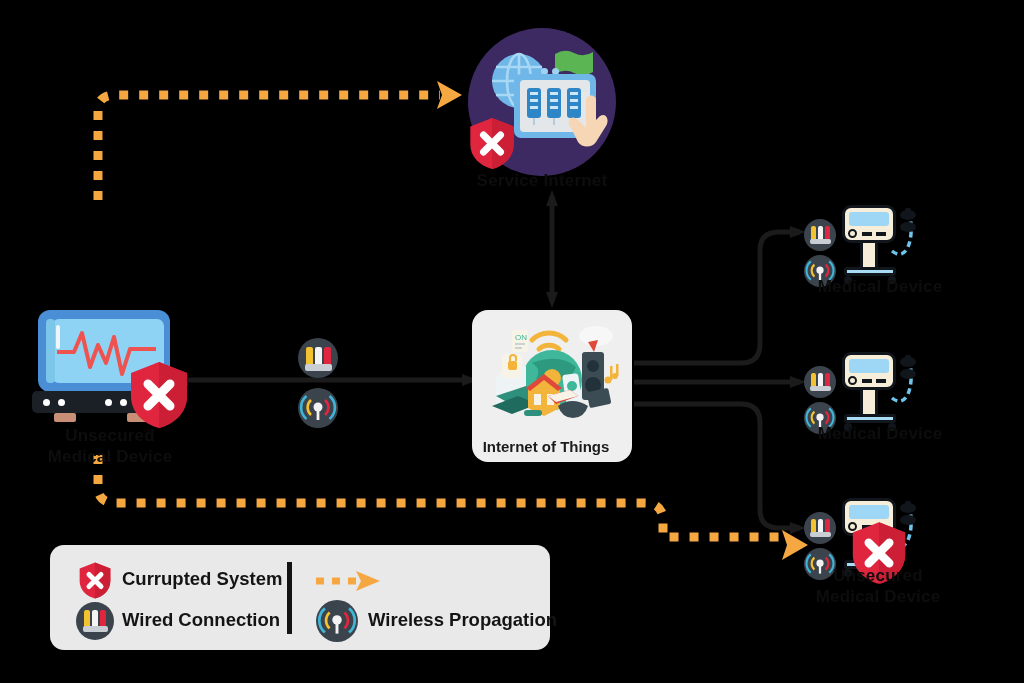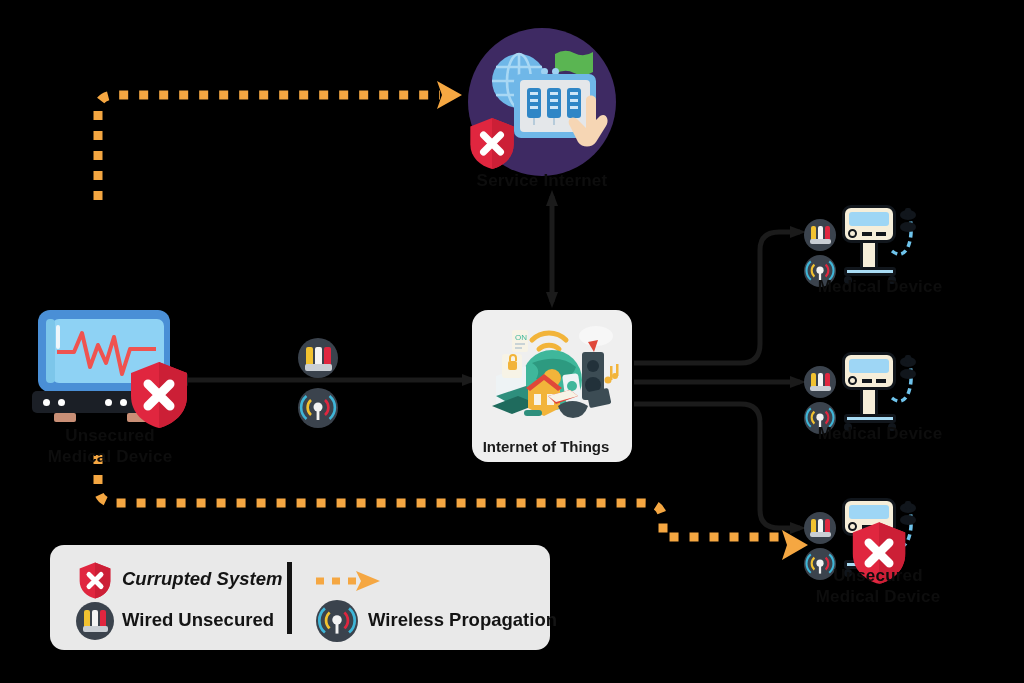--- a/index.html
+++ b/index.html
@@ -351,29 +351,29 @@
   <div class="node-label" style="left:778px;top:565px;width:200px;">Unsecured
 Medical Device</div>
 
   <div class="legend" style="left:50px;top:545px;width:500px;height:105px;">
 
     <svg class="abs" style="left:28px;top:16px;width:34px;height:39px;" viewBox="0 0 62 70">
       <path d="M31 2 L59 13 V36 C59 53 46 64 31 68 C16 64 3 53 3 36 V13 Z" fill="#e0263f"></path>
       <path d="M31 2 L59 13 V36 C59 53 46 64 31 68 Z" fill="#cc1f36"></path>
       <path d="M20 24 L42 46 M42 24 L20 46" stroke="#fff" stroke-width="9" stroke-linecap="round"></path>
     </svg>
-    <div class="legend-text" style="left:72px;top:23px;font-style:italic;">Currupted System</div>
+    <div class="legend-text" style="left:72px;top:23px;">Currupted System</div>
 
     <div class="circ" style="left:26px;top:57px;width:38px;height:38px;">
       <div class="plug" style="left:8px;top:8px;width:6px;height:21px;background:#f2c230;"></div>
       <div class="plug" style="left:16px;top:8px;width:6px;height:21px;background:#f4f4f4;"></div>
       <div class="plug" style="left:24px;top:8px;width:6px;height:21px;background:#e0263f;"></div>
       <div class="abs" style="left:7px;top:24px;width:25px;height:6px;background:#c9ced4;border-radius:2px;"></div>
     </div>
-    <div class="legend-text" style="left:72px;top:64px;">Wired Unsecured</div>
+    <div class="legend-text" style="left:72px;top:64px;">Wired Connection</div>
 
     <div class="legend-div" style="left:237px;top:17px;width:5px;height:72px;"></div>
 
     <svg class="abs" style="left:264px;top:24px;width:70px;height:24px;" viewBox="0 0 70 24">
       <line x1="2" y1="12" x2="44" y2="12" stroke="#f5a742" stroke-width="7" stroke-dasharray="8 8"></line>
       <polygon points="66,12 42,2 47,12 42,22" fill="#f5a742"></polygon>
     </svg>
 
     <svg class="abs" style="left:266px;top:55px;width:42px;height:42px;" viewBox="0 0 40 40">
       <circle cx="20" cy="20" r="20" fill="#3b434d"></circle>

